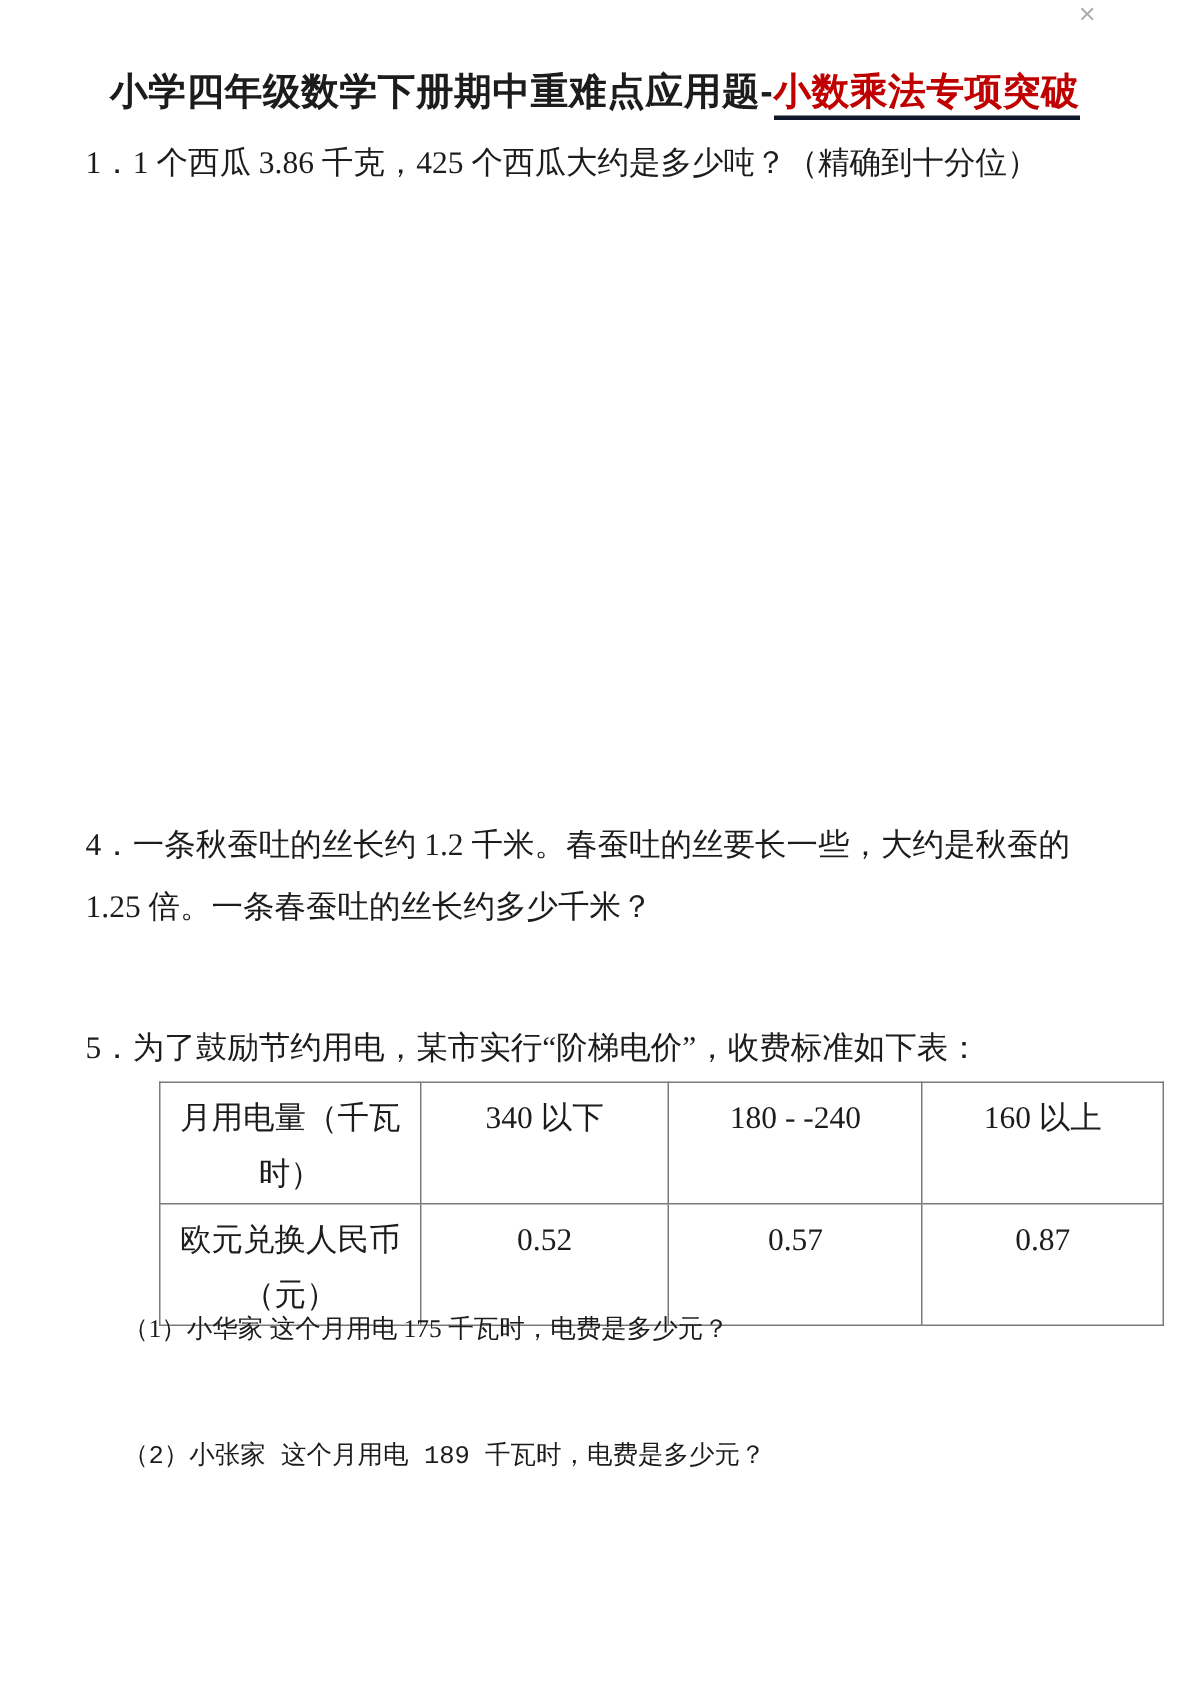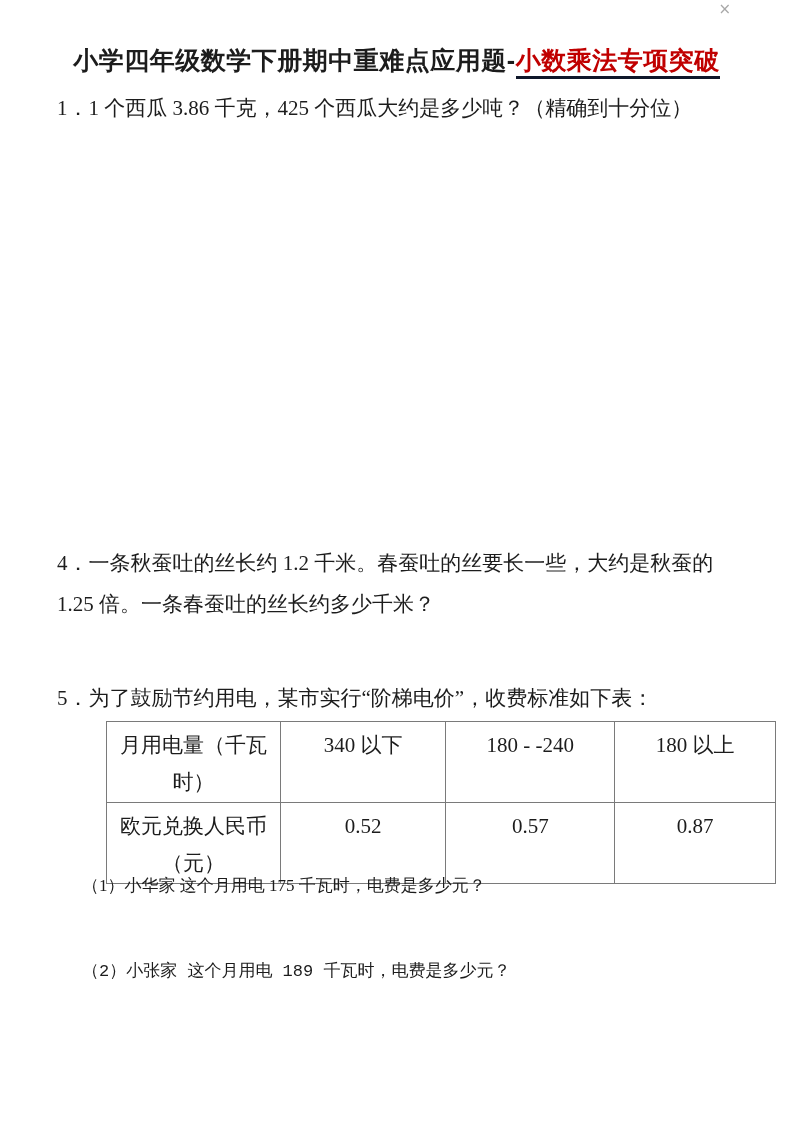--- a/index.html
+++ b/index.html
@@ -119,21 +119,21 @@
         <col class="c2">
         <col class="c3">
         <col class="c4">
     </colgroup>
     <tbody>
       <tr>
         <td>月用电量（千瓦
 时）</td>
         <td>340 以下</td>
         <td>180 - -240</td>
-        <td>180 以上</td>
+        <td>160 以上</td>
       </tr>
       <tr>
         <td>欧元兑换人民币
 （元）</td>
         <td>0.52</td>
         <td>0.57</td>
         <td>0.87</td>
       </tr>
     </tbody>
   </table>

